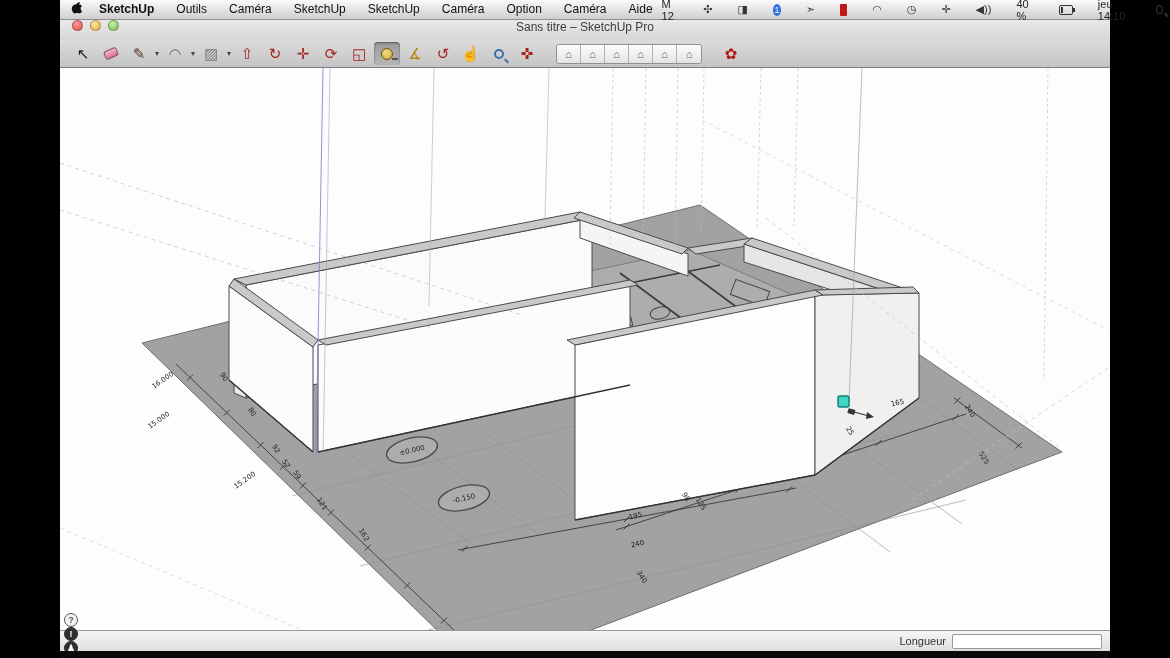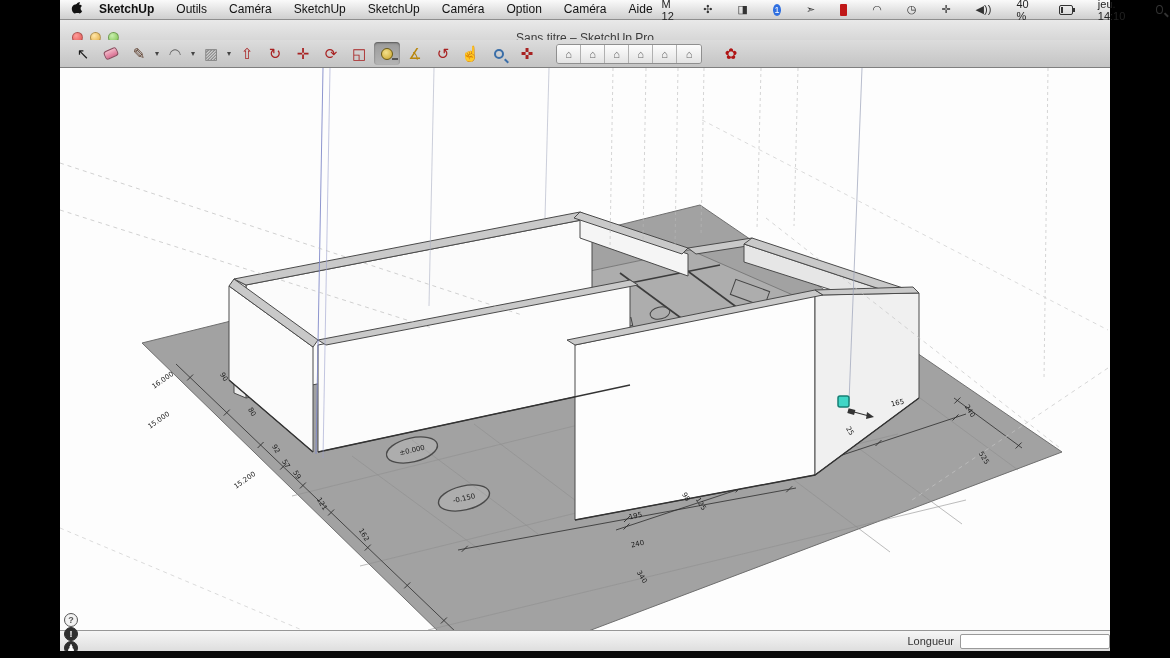--- a/index.html
+++ b/index.html
@@ -24,21 +24,21 @@
   .mb-battery { width:20px; height:10px; border:1px solid #333; border-radius:2px; position:relative; display:inline-block; }
   .mb-battery::before { content:""; position:absolute; left:1px; top:1px; bottom:1px; width:21%; background:#333; }
   .mb-battery::after { content:""; position:absolute; right:-3px; top:2px; width:2px; height:4px; background:#333; }
   .lens { width:9px; height:9px; border:1.5px solid #333; border-radius:50%; position:relative; display:inline-block; }
   .lens::after { content:""; position:absolute; width:5px; height:1.5px; background:#333;
     left:7px; top:8px; transform:rotate(45deg); }
 
   
   #titlebar { position:absolute; left:0; top:20px; width:100%; height:36px;
     background:linear-gradient(#e9e9e9,#c9c9c9); border-bottom:1px solid #9b9b9b;
-    display:flex; align-items:center; }
+    display:flex; }
   .traffic { width:11px; height:11px; border-radius:50%; margin-left:7px; border:1px solid rgba(0,0,0,.25); }
   .t-close { background:radial-gradient(circle at 35% 30%, #ff9d9a, #dd4f4c); margin-left:12px; }
   .t-min   { background:radial-gradient(circle at 35% 30%, #ffe6a8, #e0a83c); }
   .t-zoom  { background:radial-gradient(circle at 35% 30%, #c9efae, #77bf48); }
   #window-title { position:absolute; left:0; right:0; text-align:center; font-size:12px; color:#3c3c3c; }
 
   
   #toolbar { position:absolute; left:0; top:40px; width:100%; height:28px;
     background:linear-gradient(#dcdcdc,#c4c4c4); border-bottom:1px solid #7f7f7f;
     display:flex; align-items:center; padding-left:10px; }
@@ -66,21 +66,21 @@
   
   #statusbar { position:absolute; left:0; top:630px; width:100%; height:21px;
     background:linear-gradient(#f6f6f6,#dedede); border-top:1px solid #979797;
     display:flex; align-items:center; font-size:11px; color:#222; }
   .sb-icon { width:14px; height:14px; border-radius:50%; font-size:9px; font-weight:bold;
     display:flex; align-items:center; justify-content:center; margin-left:4px; }
   .sb-light { background:#f2f2f2; border:1.5px solid #555; color:#555; }
   .sb-dark  { background:#2e2e2e; border:1.5px solid #2e2e2e; color:#fff; }
   .sb-blue  { background:#2a6fd6; border:1.5px solid #2a6fd6; color:#fff; }
   #status-message { margin-left:8px; white-space:nowrap; }
-  #measure-box { margin-left:auto; display:flex; align-items:center; padding-right:0; }
+  #measure-box { margin-left:auto; display:flex; align-items:center; padding-right:8px; }
   #measure-label { margin-right:6px; color:#333; }
   #length-input { width:150px; height:15px; border:1px solid #9a9a9a; border-radius:2px;
     background:#fff; font-size:10px; padding:0 3px; }
   #bottomstrip { position:absolute; left:0; top:651px; width:100%; height:7px; background:#0a0a0a; }
 
   svg text.dim { font-family:"DejaVu Sans", sans-serif; font-size:7px; fill:#1d1d1d; }
   svg text.elev { font-family:"DejaVu Sans", sans-serif; font-size:7px; fill:#1d1d1d; }
 </style>
 </head>
 <body>

